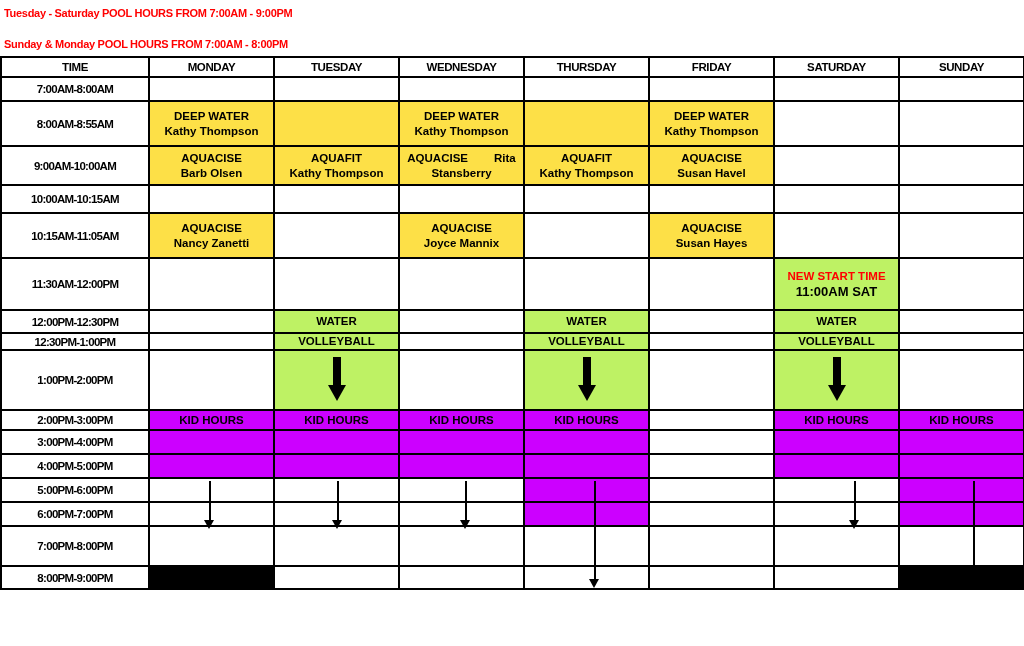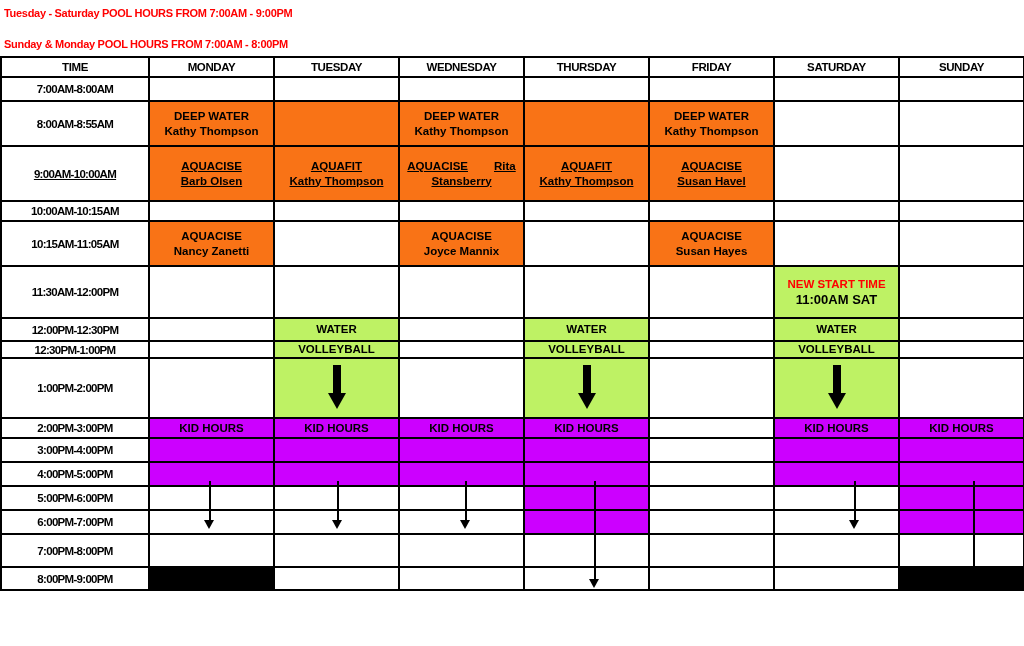--- a/index.html
+++ b/index.html
@@ -60,21 +60,21 @@
     font-size: 12.5px;
     letter-spacing: -0.7px;
     vertical-align: bottom;
     white-space: nowrap;
   }
 
   col.ctime { width: 148px; }
   col.cday  { width: 125px; }
 
   .cell-empty  { background: #ffffff; }
-  .cell-yellow { background: #f97316; }
+  .cell-yellow { background: #fde047; }
   .cell-cyan   { background: #bef264; }
   .cell-magenta{ background: #cc00ff; }
   .cell-black  { background: #000000; }
 
   .line1 { display: block; line-height: 15px; }
   .line2 { display: block; line-height: 15px; }
   .redline { color: #ff0000; display: block; line-height: 15px; }
   .blkline { color: #000000; display: block; line-height: 15px; font-size: 13px; }
 
   .wide-gap { display: inline-block; width: 26px; }
@@ -188,21 +188,21 @@
             <span class="line2">Kathy Thompson</span>
           </td>
           <td class="cell-yellow"></td>
           <td class="cell-yellow">
             <span class="line1">DEEP WATER</span>
             <span class="line2">Kathy Thompson</span>
           </td>
           <td class="cell-empty"></td>
           <td class="cell-empty"></td>
         </tr>
-        <tr style="height: 55px; text-decoration: underline;">
+        <tr style="height: 39px;">
           <td class="timecell">9:00AM-10:00AM</td>
           <td class="cell-yellow">
             <span class="line1">AQUACISE</span>
             <span class="line2">Barb Olsen</span>
           </td>
           <td class="cell-yellow">
             <span class="line1">AQUAFIT</span>
             <span class="line2">Kathy Thompson</span>
           </td>
           <td class="cell-yellow">
@@ -213,21 +213,21 @@
             <span class="line1">AQUAFIT</span>
             <span class="line2">Kathy Thompson</span>
           </td>
           <td class="cell-yellow">
             <span class="line1">AQUACISE</span>
             <span class="line2">Susan Havel</span>
           </td>
           <td class="cell-empty"></td>
           <td class="cell-empty"></td>
         </tr>
-        <tr style="height: 20px;">
+        <tr style="height: 28px;">
           <td class="timecell">10:00AM-10:15AM</td>
           <td class="cell-empty"></td>
           <td class="cell-empty"></td>
           <td class="cell-empty"></td>
           <td class="cell-empty"></td>
           <td class="cell-empty"></td>
           <td class="cell-empty"></td>
           <td class="cell-empty"></td>
         </tr>
         <tr style="height: 45px;">
@@ -374,21 +374,21 @@
         <tr style="height: 24px;">
           <td class="timecell">6:00PM-7:00PM</td>
           <td class="cell-empty"></td>
           <td class="cell-empty"></td>
           <td class="cell-empty"></td>
           <td class="cell-magenta"></td>
           <td class="cell-empty"></td>
           <td class="cell-empty"></td>
           <td class="cell-magenta"></td>
         </tr>
-        <tr style="height: 33px;">
+        <tr style="height: 40px;">
           <td class="timecell">7:00PM-8:00PM</td>
           <td class="cell-empty"></td>
           <td class="cell-empty"></td>
           <td class="cell-empty"></td>
           <td class="cell-empty"></td>
           <td class="cell-empty"></td>
           <td class="cell-empty"></td>
           <td class="cell-empty"></td>
         </tr>
         <tr style="height: 23px; padding-left: 29px;">

